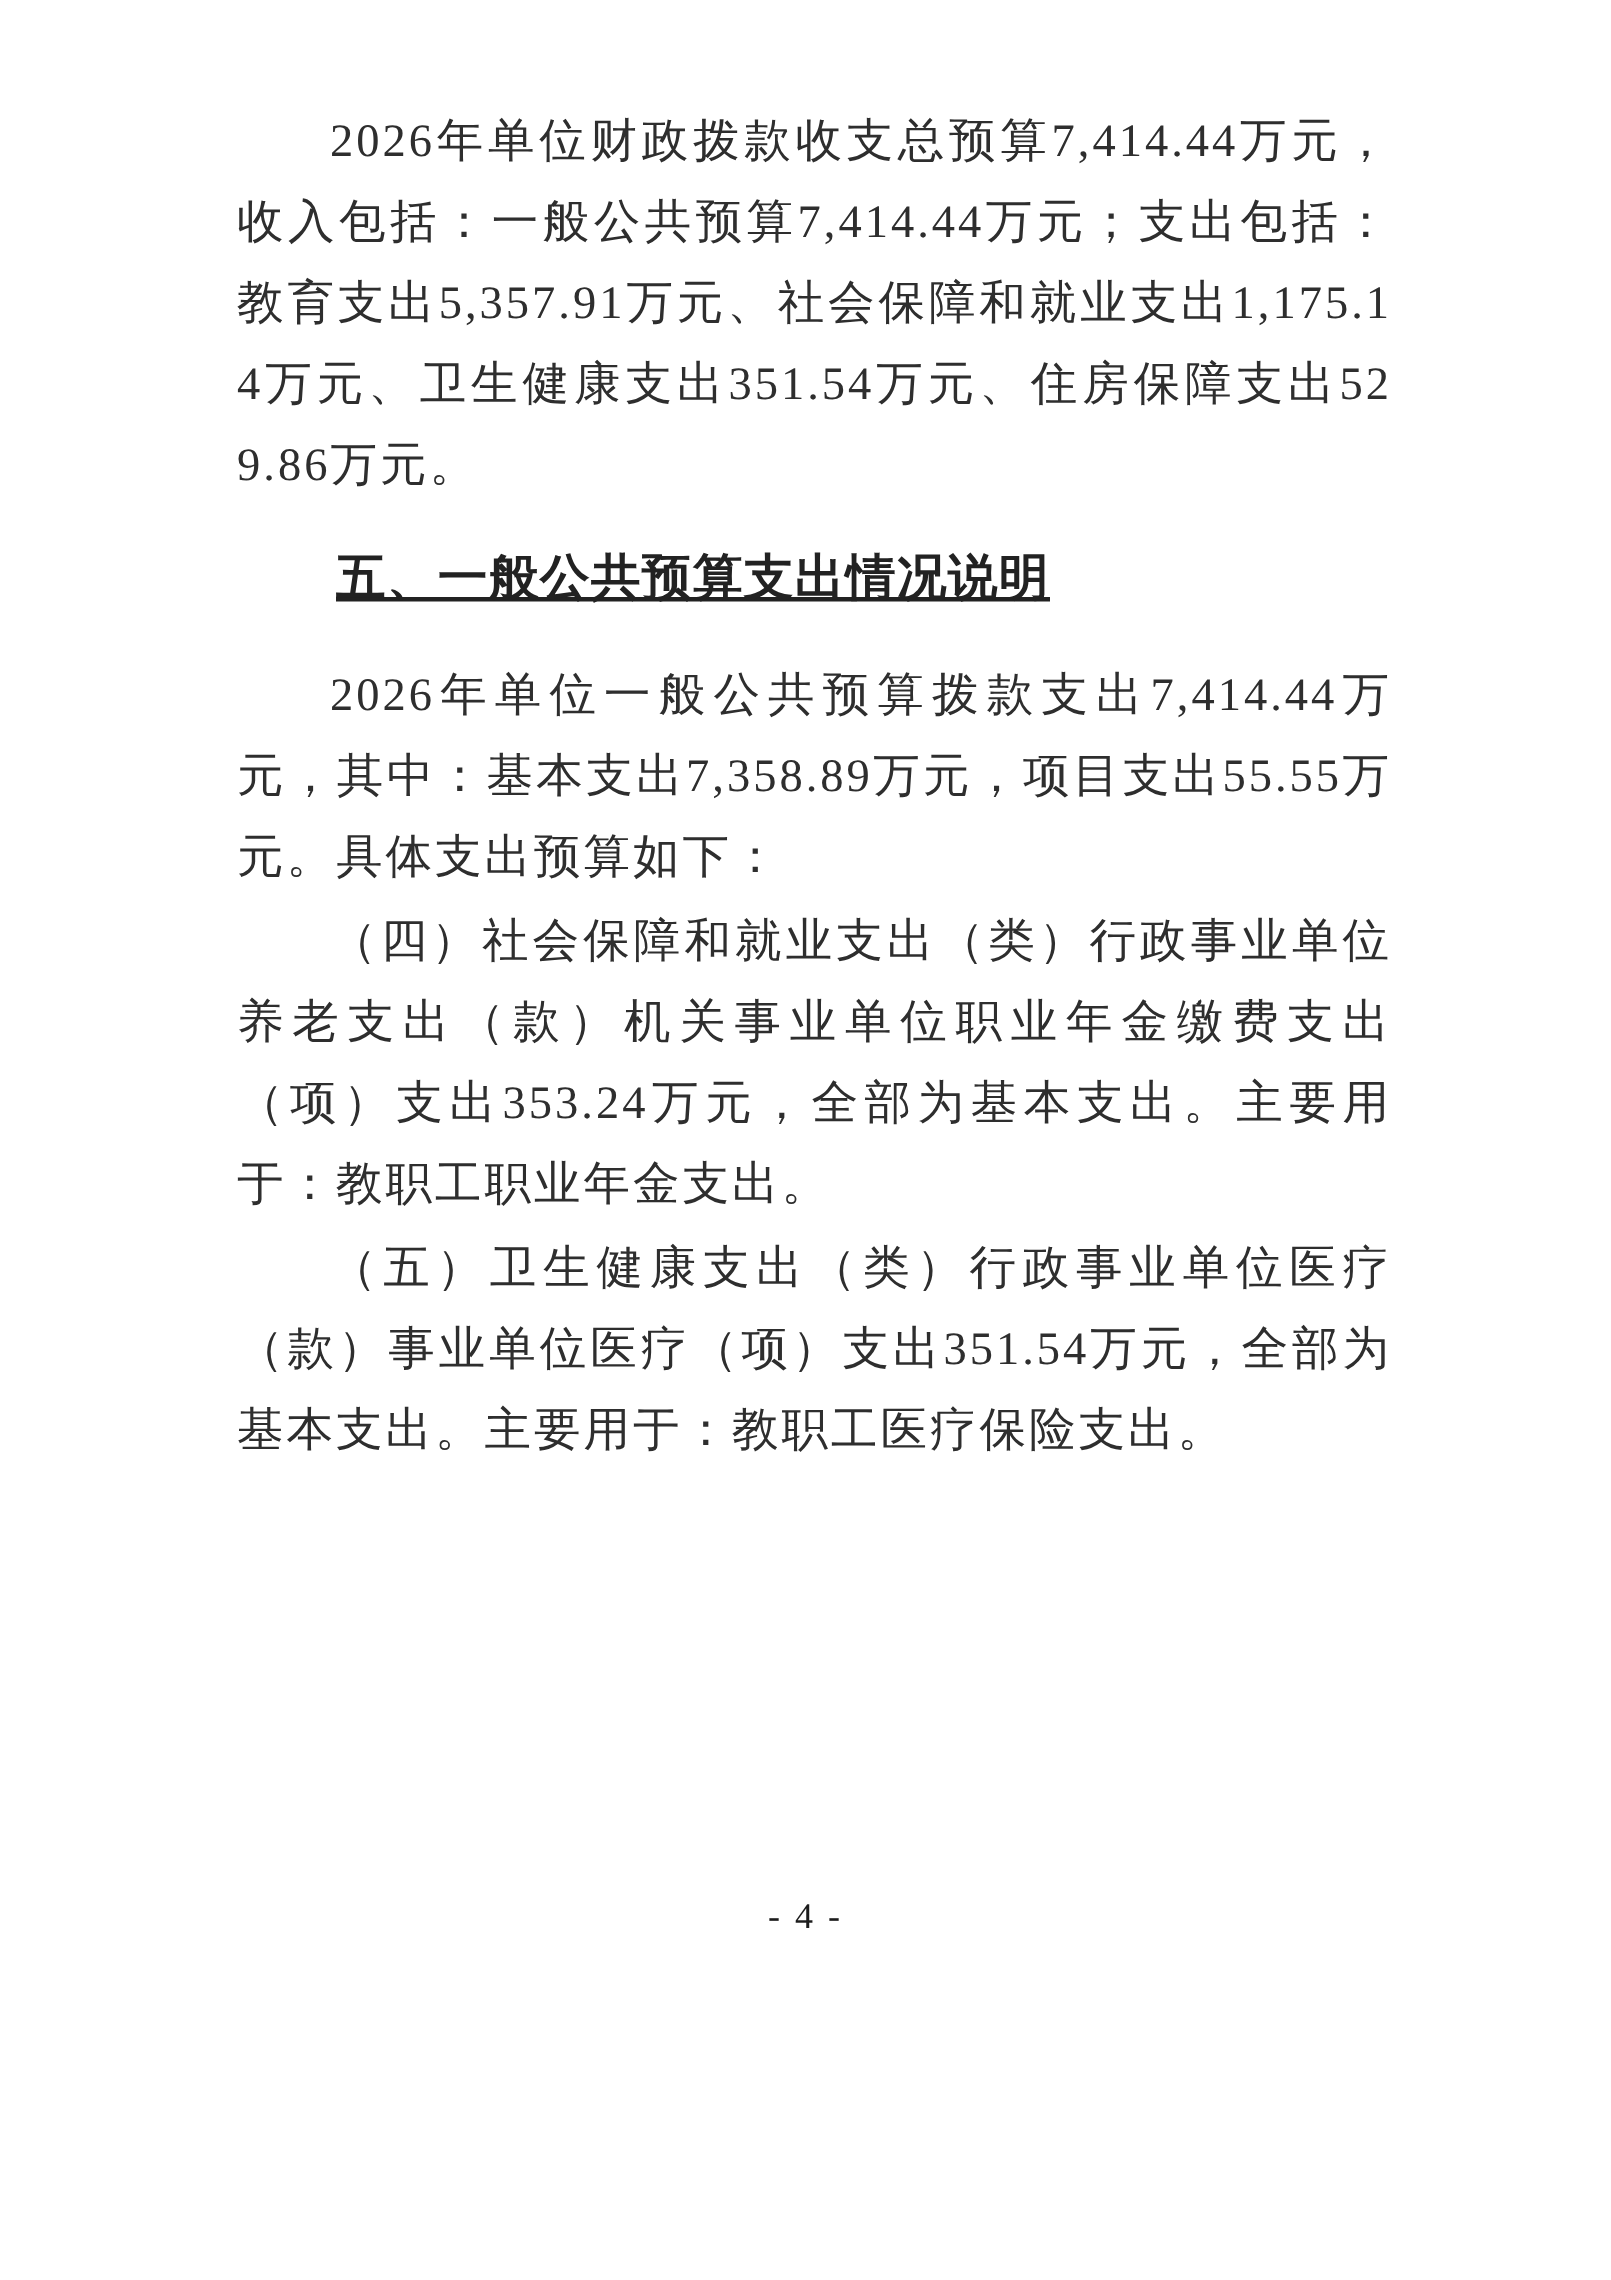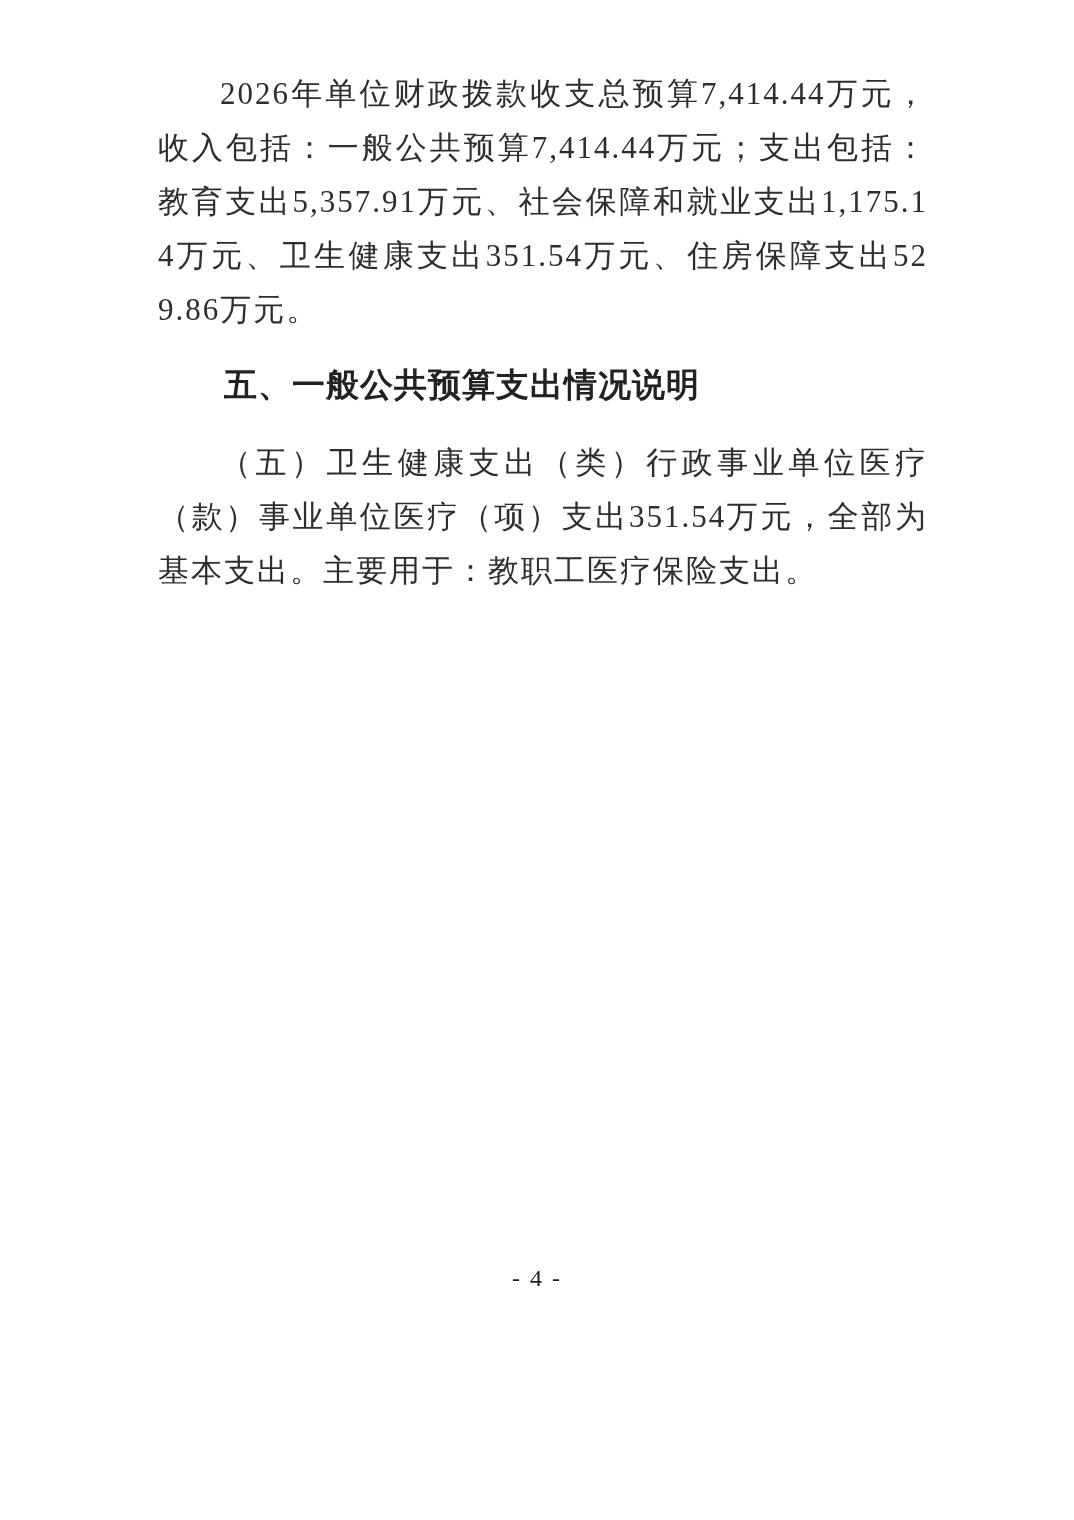--- a/index.html
+++ b/index.html
@@ -31,20 +31,21 @@
   }
   .heading {
     margin: 21px 0 24px 0;
     font-size: 33px;
     line-height: 54px;
     font-weight: bold;
     letter-spacing: 1px;
     text-indent: 2em;
     color: #222222;
     font-family: "Liberation Sans", sans-serif;
+    text-decoration: underline;
   }
   .page-number {
     position: absolute;
     left: 0;
     right: 0;
     bottom: 20px;
     text-align: center;
     font-size: 24px;
     letter-spacing: 2px;
     color: #1c1c1c;
@@ -53,23 +54,25 @@
 </style>
 </head>
 <body>
 
 <div class="page">
   <div class="content">
     <p class="para">2026年单位财政拨款收支总预算7,414.44万元，收入包括：一般公共预算7,414.44万元；支出包括：教育支出5,357.91万元、社会保障和就业支出1,175.14万元、卫生健康支出351.54万元、住房保障支出529.86万元。</p>
 
     <h2 class="heading">五、一般公共预算支出情况说明</h2>
 
+    <p class="para">2026年单位一般公共预算拨款支出7,414.44万元，其中：基本支出7,358.89万元，项目支出55.55万元。具体支出预算如下：</p>
 
 
 
 
+    <p class="para">（四）社会保障和就业支出（类）行政事业单位养老支出（款）机关事业单位职业年金缴费支出（项）支出353.24万元，全部为基本支出。主要用于：教职工职业年金支出。</p>
 
     <p class="para">（五）卫生健康支出（类）行政事业单位医疗（款）事业单位医疗（项）支出351.54万元，全部为基本支出。主要用于：教职工医疗保险支出。</p>
 
   </div>
 
   <div class="page-number">- 4 -</div>
 </div>
 
 </body></html>

